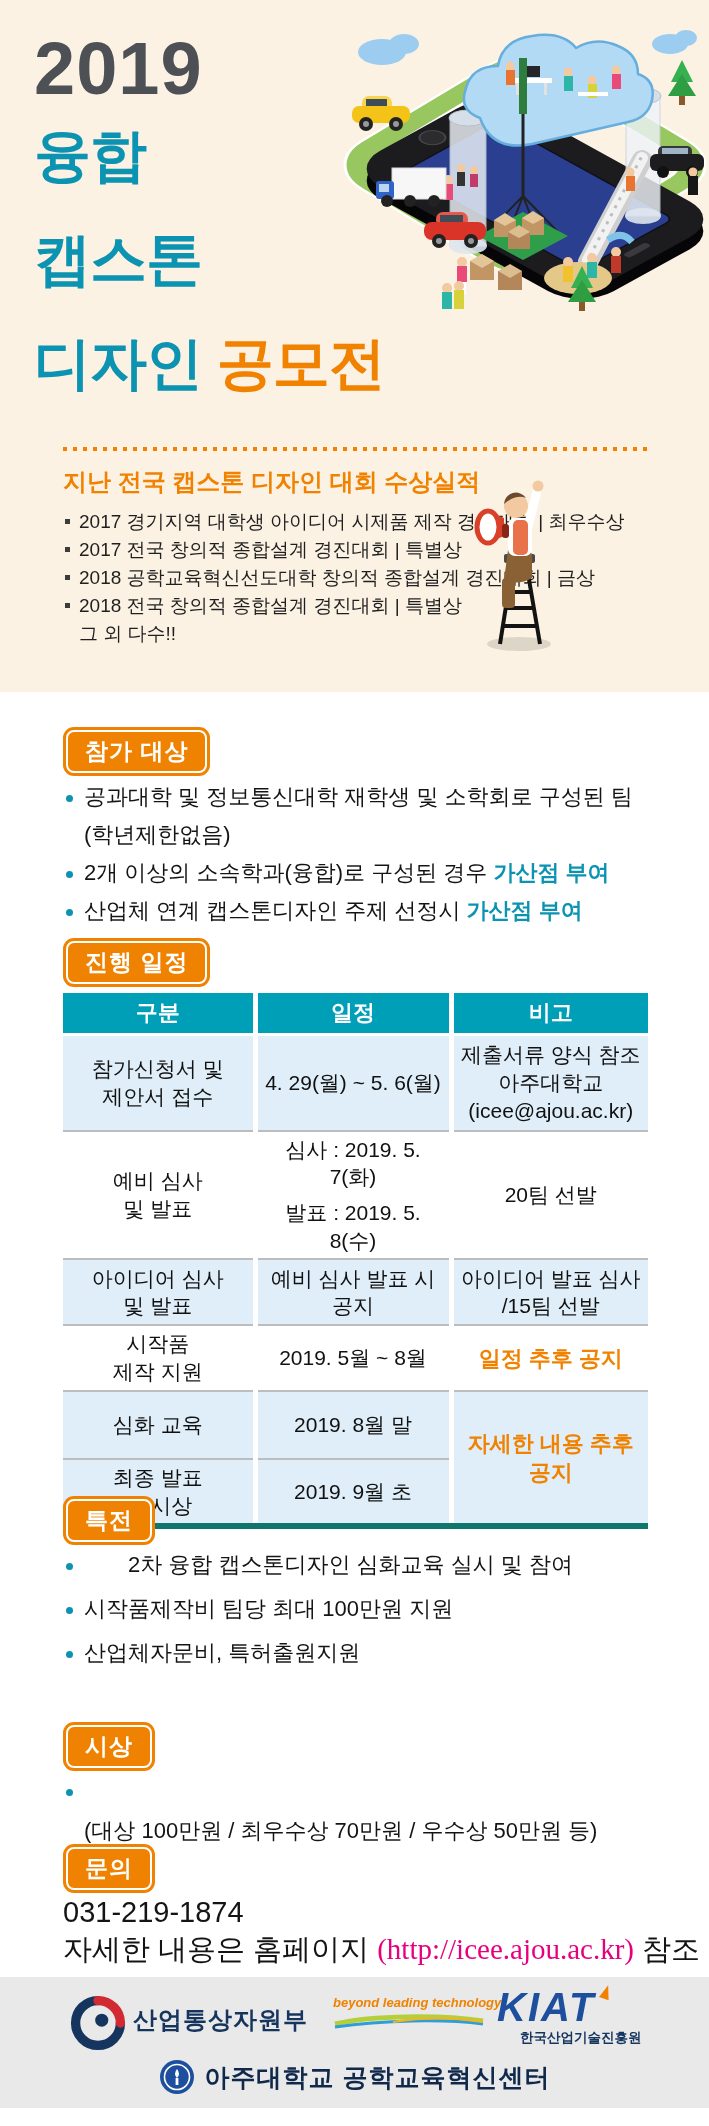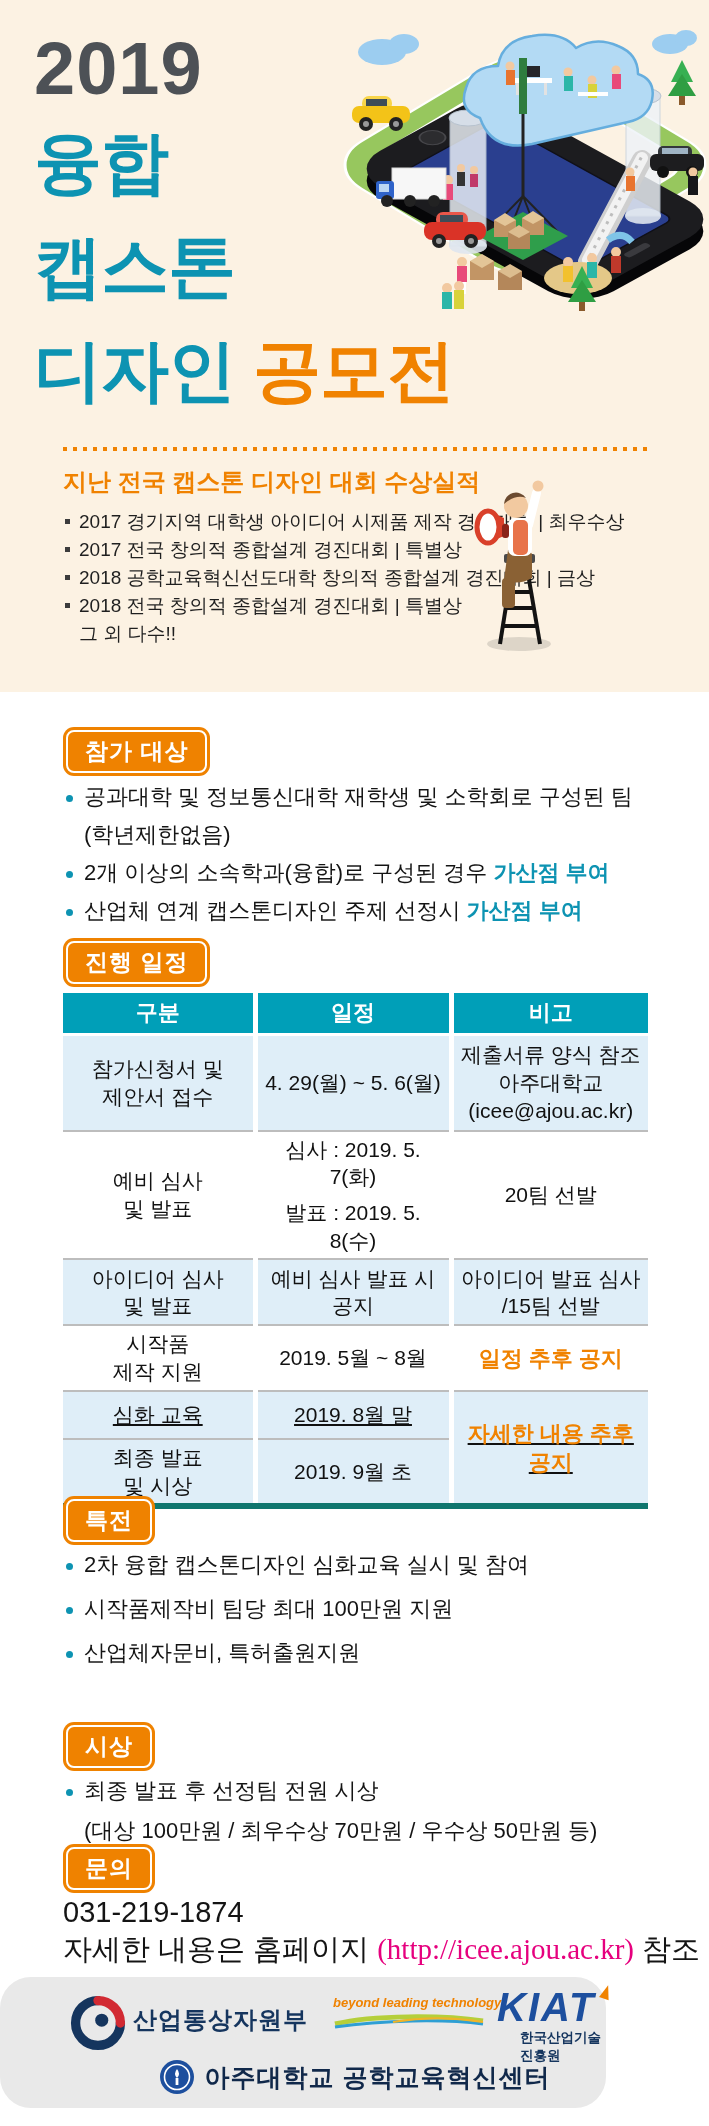--- a/index.html
+++ b/index.html
@@ -3,21 +3,21 @@
 <meta charset="utf-8">
 <style>
   html,body{margin:0;padding:0;background:#fff;}
   .poster{position:relative;width:709px;height:2126px;background:#ffffff;overflow:hidden;
           font-family:"Liberation Sans","DejaVu Sans",sans-serif;color:#1c1c1c;}
   .abs{position:absolute;}
 
   
   .hero{position:absolute;top:0;left:0;width:709px;height:692px;background:#fcf2e3;}
   .t-year{position:absolute;left:34px;top:26px;font-size:74px;font-weight:800;color:#4d5156;letter-spacing:1px;}
-  .t-big{position:absolute;left:34px;font-size:68px;font-weight:800;color:#0d93b2;letter-spacing:-1px;white-space:nowrap;}
+  .t-big{position:absolute;left:34px;font-size:57px;font-weight:800;color:#0d93b2;letter-spacing:-1px;white-space:nowrap;}
   .t-orange{color:#f08200;}
   .dotted{position:absolute;left:63px;top:447px;width:585px;height:4px;
           background:repeating-linear-gradient(90deg,#f08200 0 4px,transparent 4px 10px);}
   .aw-head{position:absolute;left:63px;top:466px;font-size:24px;font-weight:800;color:#f08200;}
   .aw-list{position:absolute;left:63px;top:509px;font-size:19px;font-weight:500;color:#1f1f1f;}
   .aw-item{display:flex;align-items:flex-start;height:28px;}
   .aw-dot{width:5px;height:5px;background:#3c3c3c;margin:10px 9px 0 2px;flex:0 0 auto;}
   .aw-foot{padding-left:16px;height:28px;}
 
   
@@ -42,21 +42,21 @@
   .sched tbody tr.first td{border-top:3px solid #fff;}
   .rowA td{background:#dfeef8;}
   .rowB td{background:#ffffff;}
   .orange-note{color:#f08200;font-weight:800;font-size:22px;}
 
   
   .contact-line{position:absolute;left:63px;font-size:29px;color:#141414;}
   .url{color:#e6007e;text-decoration:none;font-family:Liberation Serif, serif;}
 
   
-  .footer{position:absolute;left:0;top:1977px;width:606px;height:131px;background:#e9e9e9;border-radius:31px;}
+  .footer{position:absolute;left:0;top:1977px;width:709px;height:131px;background:#e9e9e9;}
   .motie-text{position:absolute;left:133px;top:27px;font-size:24px;font-weight:800;color:#15355e;letter-spacing:1px;}
   .tagline{position:absolute;left:333px;top:18px;font-size:13px;font-weight:800;font-style:italic;color:#f08200;}
   .kiat{position:absolute;left:497px;top:8px;font-size:40px;font-weight:800;font-style:italic;color:#1d4f9e;letter-spacing:2px;}
   .kiat-apos{position:absolute;left:601px;top:8px;width:0;height:0;border-left:5px solid transparent;
              border-right:5px solid transparent;border-bottom:14px solid #f08200;transform:rotate(18deg);}
   .kiat-sub{position:absolute;left:520px;top:52px;font-size:13.5px;font-weight:700;color:#15355e;}
   .ajou-row{position:absolute;left:0;top:82px;width:709px;display:flex;justify-content:center;align-items:center;gap:10px;}
   .ajou-text{font-size:25px;font-weight:800;color:#10284a;letter-spacing:1px;}
 </style>
 </head>
@@ -389,21 +389,21 @@
             <div>시작품</div>
             <div>제작 지원</div>
           </td>
         <td>
             <div>2019. 5월 ~ 8월</div>
           </td>
         <td class="orange-note">
             <div>일정 추후 공지</div>
           </td>
       </tr>
-      <tr class="rowA" style="height:48px;text-decoration:underline;">
+      <tr class="rowA" style="height:68px;">
         <td>
             <div>심화 교육</div>
           </td>
         <td>
             <div>2019. 8월 말</div>
           </td>
         <td rowspan="2" class="orange-note">
             <div>자세한 내용 추후 공지</div>
           </td>
       </tr>
@@ -416,41 +416,40 @@
             <div>2019. 9월 초</div>
           </td>
       </tr>
     </tbody>
   </table>
 
   <div class="badge" style="top:1496px;">
     <span class="badge-inner">특전</span>
   </div>
   <div class="blist" style="top:1550px;">
-    <div class="bline" style="min-height:44px;">
+    <div class="bline" style="min-height:44px;gap:44px;">
       <span class="tdot"></span>
       <span>2차 융합 캡스톤디자인 심화교육 실시 및 참여</span>
     </div>
     <div class="bline" style="min-height:44px;">
       <span class="tdot"></span>
       <span>시작품제작비 팀당 최대 100만원 지원</span>
     </div>
     <div class="bline" style="min-height:44px;">
       <span class="tdot"></span>
       <span>산업체자문비, 특허출원지원</span>
     </div>
   </div>
 
   <div class="badge" style="top:1722px;">
     <span class="badge-inner">시상</span>
   </div>
   <div class="blist" style="top:1776px;">
     <div class="bline" style="min-height:40px;">
       <span class="tdot"></span>
-      <span>최종 발표 후 선정팀 전원 시상</span>
     </div>
     <div class="bline indent" style="min-height:40px;">
       <span>(대상 100만원 / 최우수상 70만원 / 우수상 50만원 등)</span>
     </div>
   </div>
 
   <div class="badge" style="top:1844px;">
     <span class="badge-inner">문의</span>
   </div>
   <div class="contact-line" style="top:1896px;">031-219-1874</div>

